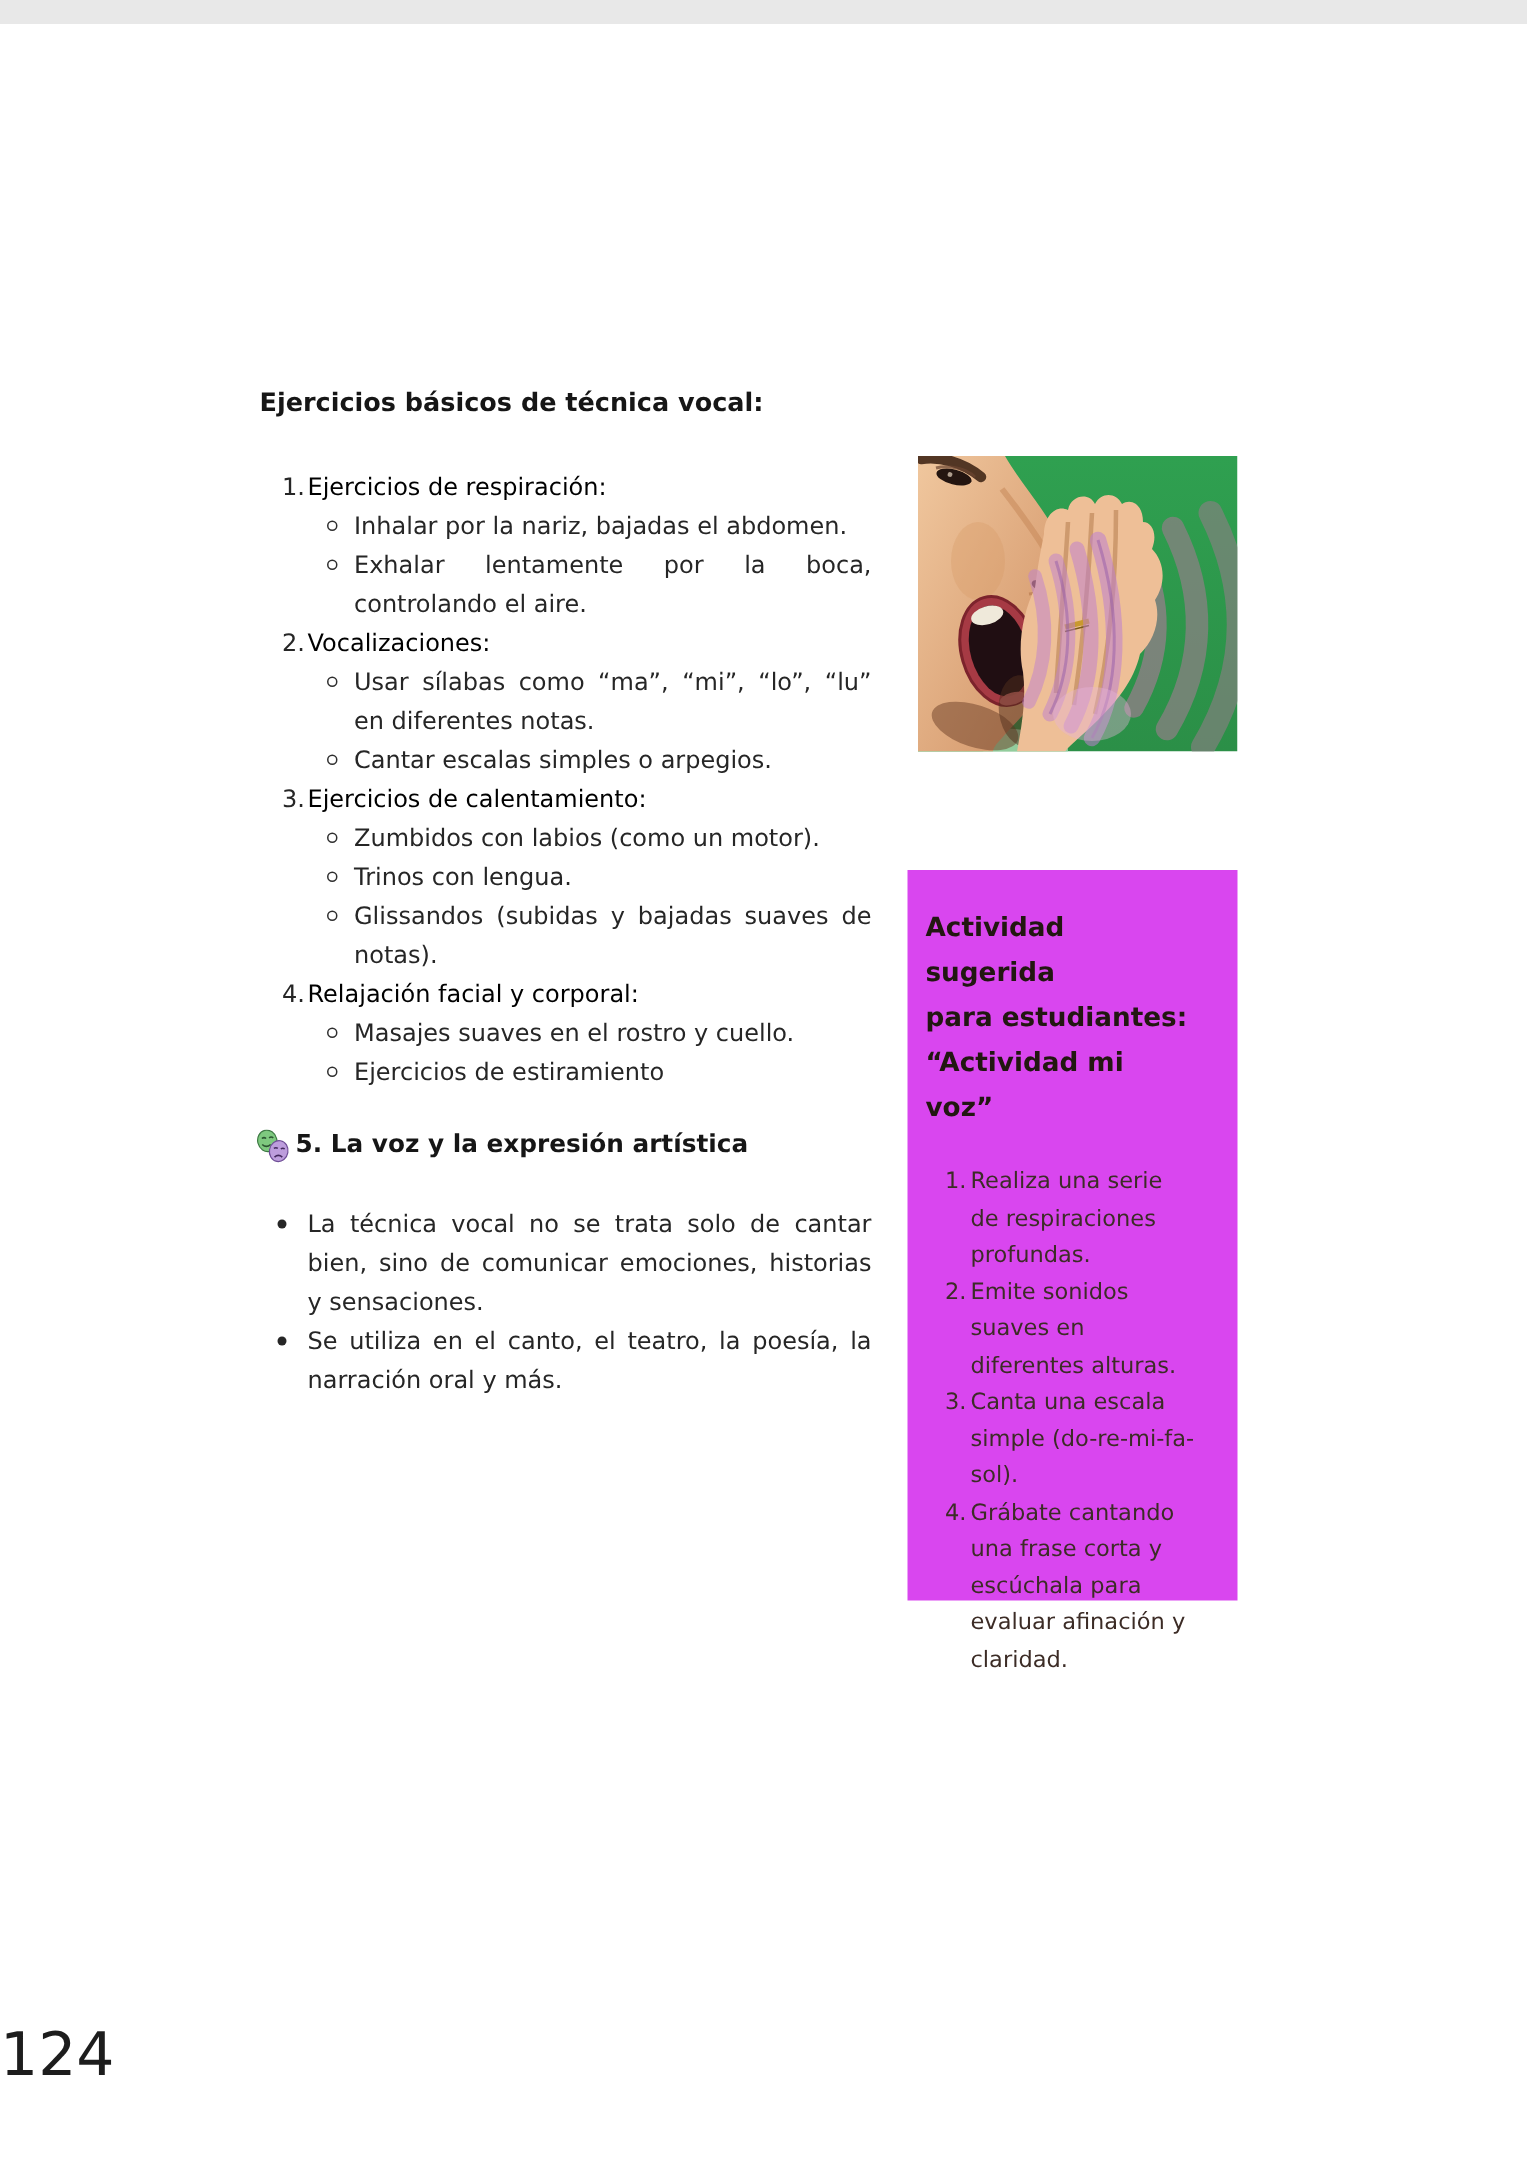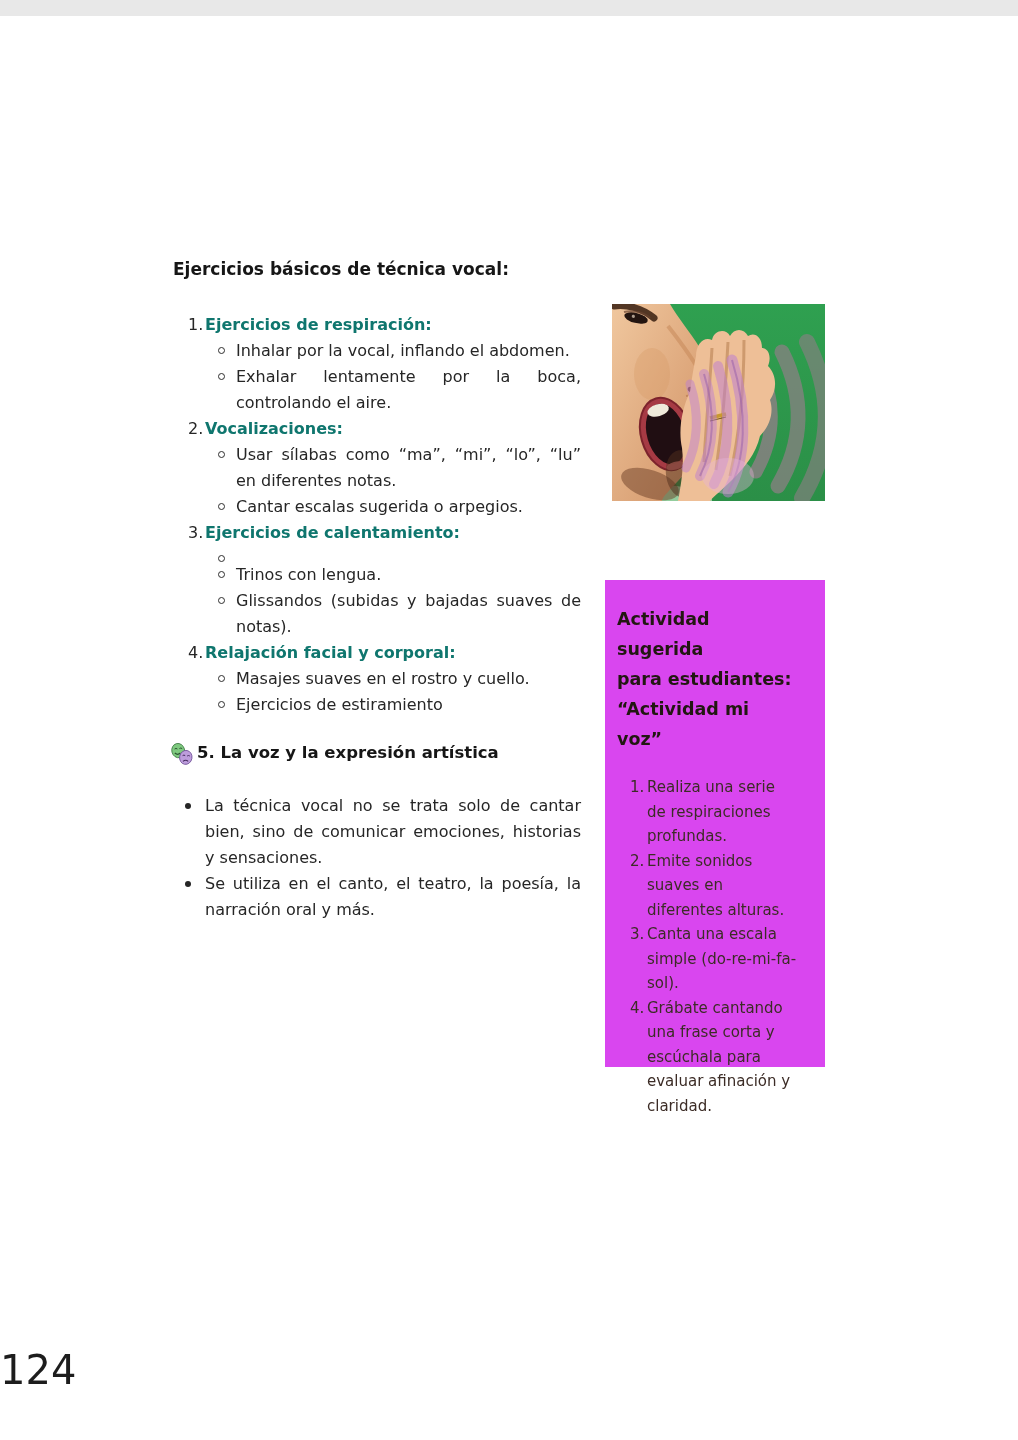--- a/index.html
+++ b/index.html
@@ -17,21 +17,21 @@
   .main-col {
     position:absolute; left:173px; top:240px; width:408px;
     font-size:16px; line-height:26px;
   }
   .page-heading {
     font-weight:bold; font-size:17px; color:#161616;
     margin:0 0 30px 0;
   }
   .ex-head { display:flex; }
   .ex-num  { flex:none; width:17px; margin-left:15px; }
-  .ex-title{ font-weight:bold; color:#0f766e; }
+  .ex-title{ font-weight:normal; color:#000000; }
   .sub-row { display:flex; }
   .sub-marker {
     flex:none; width:7px; height:7px; box-sizing:border-box;
     border:1.6px solid #2e2e2e; border-radius:50%;
     margin:9px 11px 0 45px;
   }
   .sub-text { flex:1; text-align:justify; }
 
   .section5-heading {
     margin-top:22px; display:flex; align-items:flex-end;
@@ -83,50 +83,51 @@
 
     <div>
 
       <div>
         <div class="ex-head">
           <span class="ex-num">1.</span>
           <span class="ex-title">Ejercicios de respiración:</span>
         </div>
         <div class="sub-row">
           <span class="sub-marker"></span>
-          <span class="sub-text">Inhalar por la vocal, inflando el abdomen.</span>
+          <span class="sub-text">Inhalar por la nariz, bajadas el abdomen.</span>
         </div>
         <div class="sub-row">
           <span class="sub-marker"></span>
           <span class="sub-text">Exhalar lentamente por la boca, controlando el aire.</span>
         </div>
       </div>
 
       <div>
         <div class="ex-head">
           <span class="ex-num">2.</span>
           <span class="ex-title">Vocalizaciones:</span>
         </div>
         <div class="sub-row">
           <span class="sub-marker"></span>
           <span class="sub-text">Usar sílabas como “ma”, “mi”, “lo”, “lu” en diferentes notas.</span>
         </div>
         <div class="sub-row">
           <span class="sub-marker"></span>
-          <span class="sub-text">Cantar escalas sugerida o arpegios.</span>
+          <span class="sub-text">Cantar escalas simples o arpegios.</span>
         </div>
       </div>
 
       <div>
         <div class="ex-head">
           <span class="ex-num">3.</span>
           <span class="ex-title">Ejercicios de calentamiento:</span>
         </div>
         <div class="sub-row">
           <span class="sub-marker"></span>
+          <span class="sub-text">Zumbidos con labios (como un motor).</span>
         </div>
         <div class="sub-row">
           <span class="sub-marker"></span>
           <span class="sub-text">Trinos con lengua.</span>
         </div>
         <div class="sub-row">
           <span class="sub-marker"></span>
           <span class="sub-text">Glissandos (subidas y bajadas suaves de notas).</span>
         </div>
       </div>

